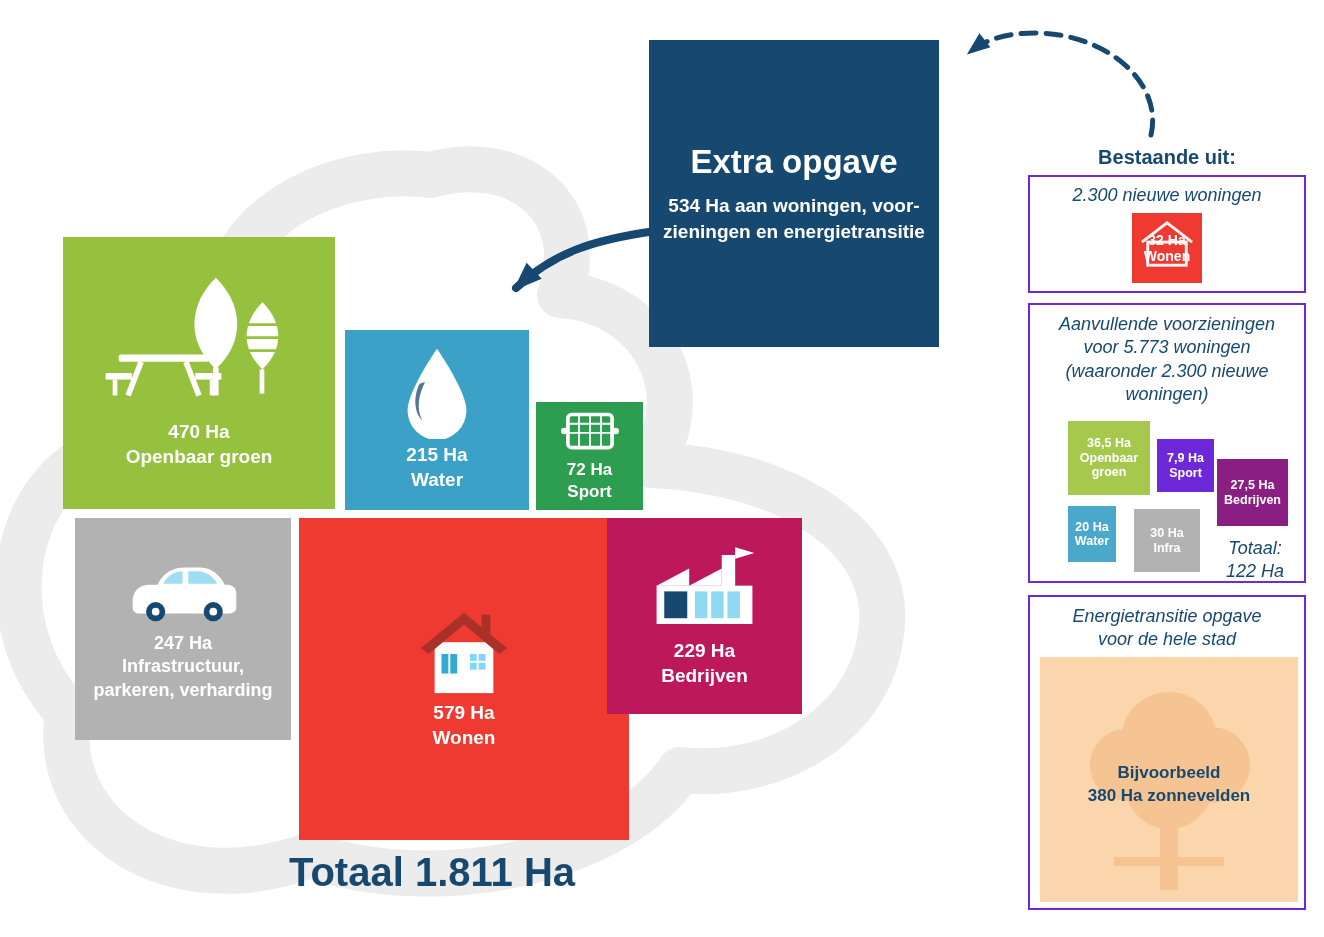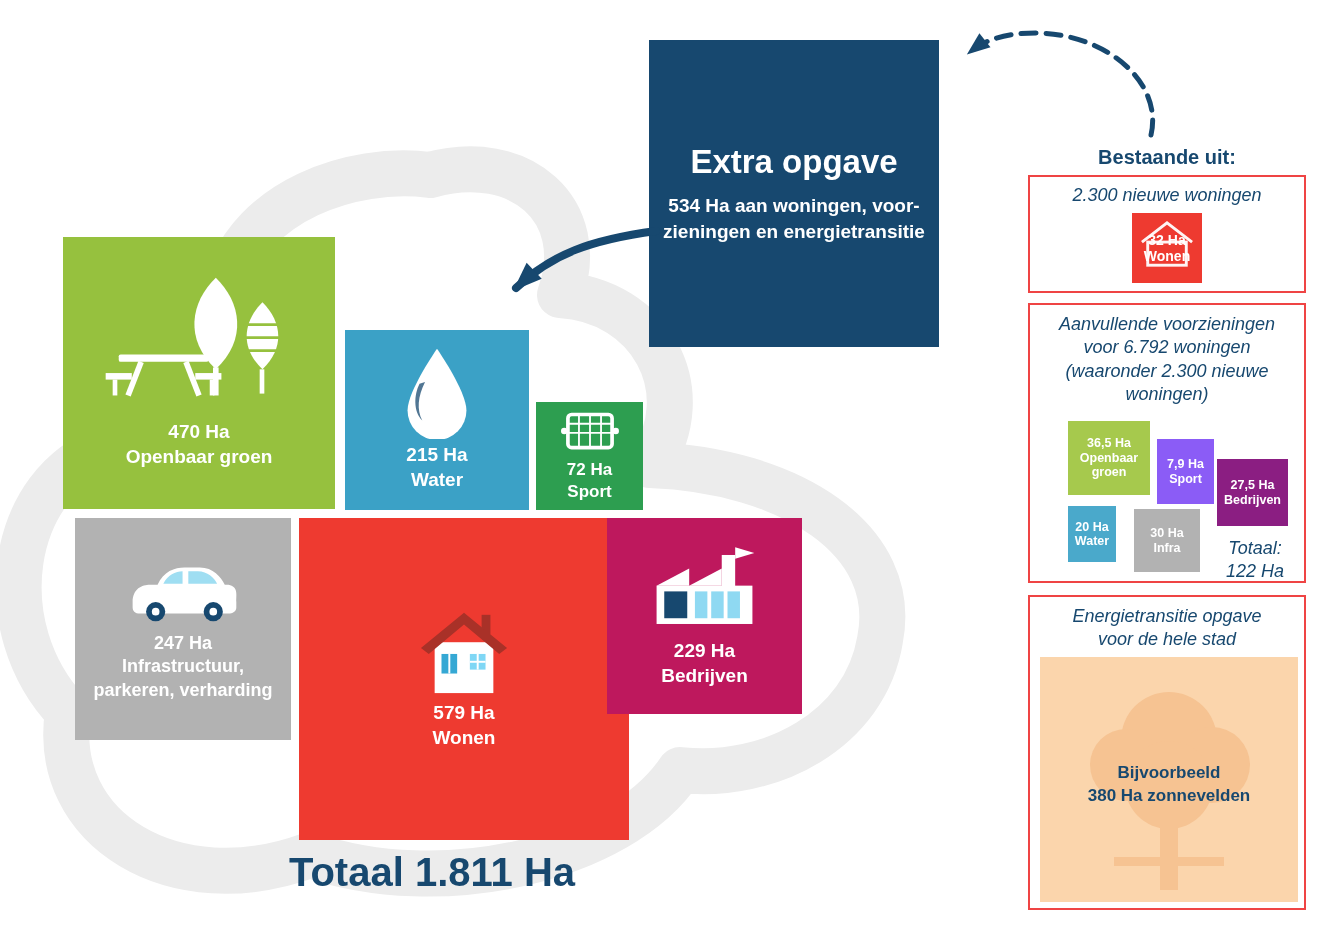--- a/index.html
+++ b/index.html
@@ -22,21 +22,21 @@
   .extra .title { font-size:33px; font-weight:bold; margin-bottom:12px; }
   .extra .sub { font-size:19px; font-weight:bold; line-height:1.35; }
 
   .total-label { position:absolute; left:232px; top:850px; width:400px; text-align:center;
                  font-size:40px; font-weight:bold; color:#17486f; z-index:2; }
 
   
   .side-heading { position:absolute; left:1028px; top:146px; width:278px; text-align:center;
                   font-size:20px; font-weight:bold; color:#17486f; z-index:2; }
   .sbox { position:absolute; left:1028px; width:278px; background:#fff;
-          border:2px solid #ef4444; z-index:2; }
+          border:2px solid #6d28d9; z-index:2; }
   .it { font-style:italic; color:#17486f; font-size:18px; text-align:center; line-height:1.3; }
 
   .tile { position:absolute; display:flex; flex-direction:column; align-items:center;
           justify-content:center; color:#fff; font-weight:bold; text-align:center;
           font-size:12.5px; line-height:1.15; }
 
   .big-tile { position:relative; width:70px; height:70px; background:#ee3a30; margin:6px auto 0;
               display:flex; align-items:center; justify-content:center; }
   .big-tile .t-txt { position:absolute; width:100%; text-align:center; color:#fff;
                      font-weight:bold; font-size:14px; line-height:1.2; z-index:2; }
@@ -196,29 +196,29 @@
       <div class="t-txt">
         <div>32 Ha</div>
         <div>Wonen</div>
       </div>
     </div>
   </div>
 
   <div class="sbox" style="top:303px;height:280px;padding-top:8px;">
     <div class="it">
       <div>Aanvullende voorzieningen</div>
-      <div>voor 6.792 woningen</div>
+      <div>voor 5.773 woningen</div>
       <div>(waaronder 2.300 nieuwe</div>
       <div>woningen)</div>
     </div>
     <div class="tile" style="left:38px;top:116px;width:82px;height:74px;background:#a6c94d;">
       <div>36,5 Ha</div>
       <div>Openbaar groen</div>
     </div>
-    <div class="tile" style="left:127px;top:134px;width:57px;height:65px;background:#8b5cf6;">
+    <div class="tile" style="left:127px;top:134px;width:57px;height:53px;background:#6d28d9;">
       <div>7,9 Ha</div>
       <div>Sport</div>
     </div>
     <div class="tile" style="left:187px;top:154px;width:71px;height:67px;background:#8b1e82;">
       <div>27,5 Ha</div>
       <div>Bedrijven</div>
     </div>
     <div class="tile" style="left:38px;top:201px;width:48px;height:56px;background:#4aa9cb;">
       <div>20 Ha</div>
       <div>Water</div>

